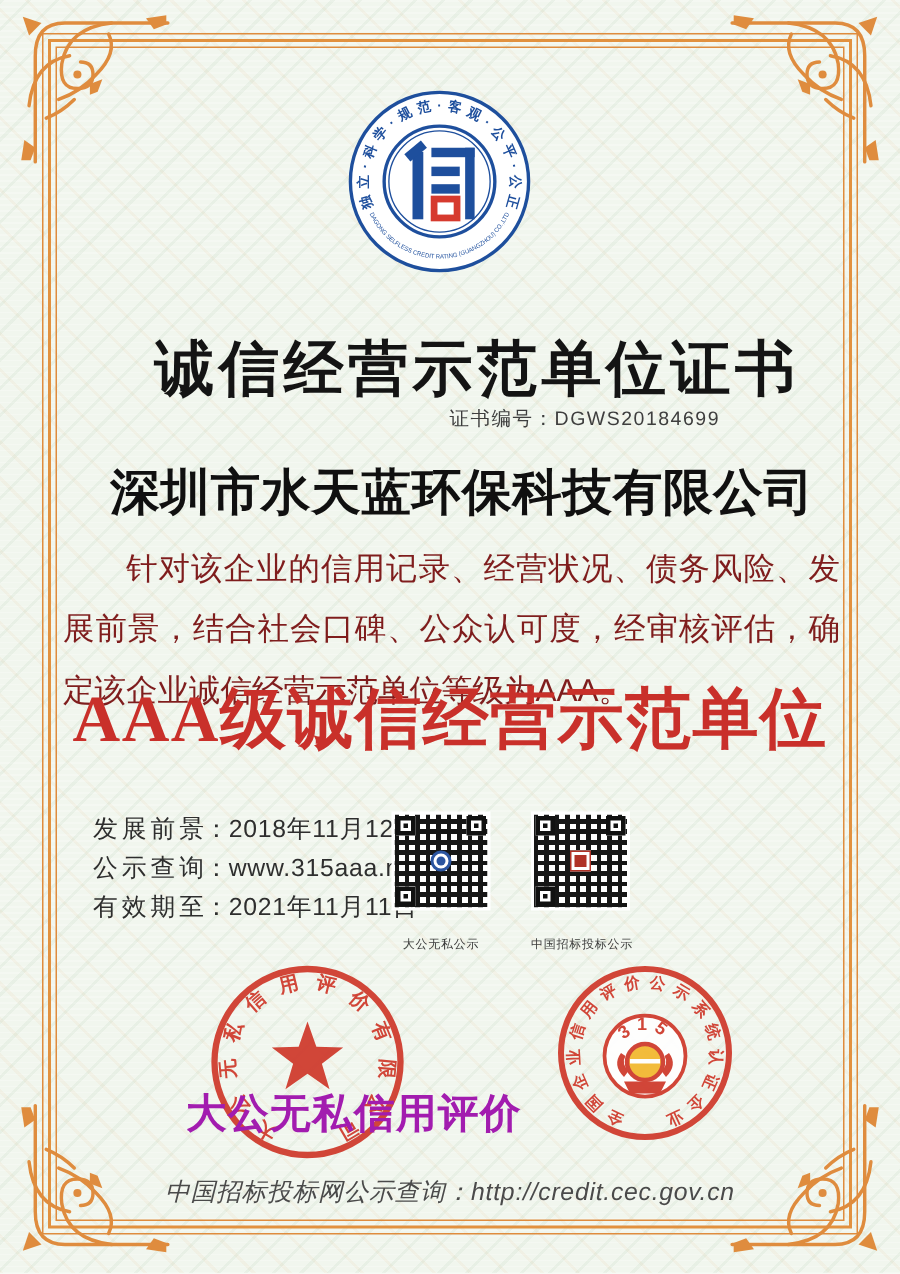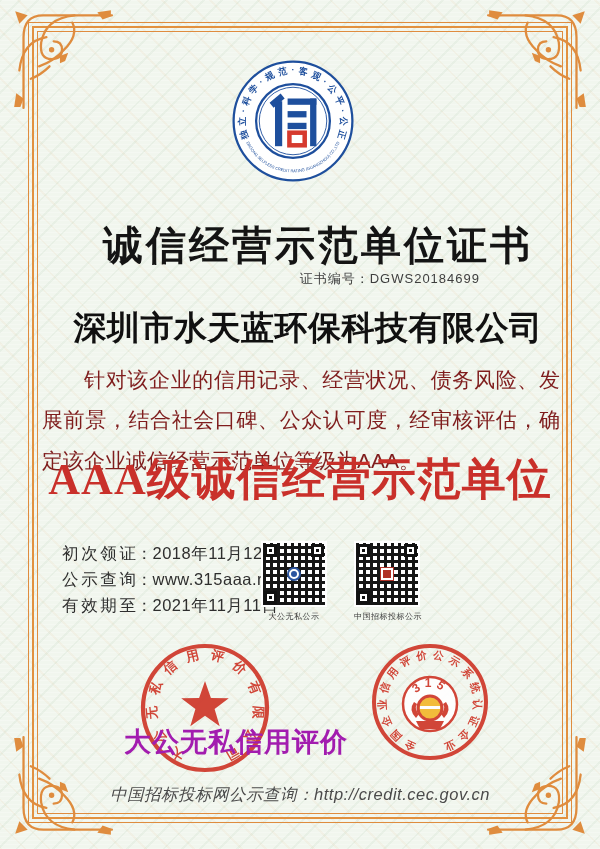--- a/index.html
+++ b/index.html
@@ -52,21 +52,21 @@
       outline:2px solid #fff;}
   .finder{position:absolute;width:13px;height:13px;border:3px solid #111;background:#fff;box-sizing:border-box;}
   .finder::before{content:"";position:absolute;inset:2px;background:#111;}
   .f-tl{top:1px;left:1px;}.f-tr{top:1px;right:1px;}.f-bl{bottom:1px;left:1px;}
   .qrlogo{position:absolute;top:24px;left:24px;width:14px;height:14px;border-radius:50%;
           background:#fff;border:2px solid #2b55a0;box-sizing:border-box;}
   .qrlogo::before{content:"";position:absolute;inset:2px;border-radius:50%;background:#2b55a0;}
   .qrlogo2{position:absolute;top:24px;left:24px;width:14px;height:14px;
            background:#fff;border:1px solid #b03227;box-sizing:border-box;}
   .qrlogo2::before{content:"";position:absolute;inset:2px;background:#b03227;}
-  .qrcap{margin-top:6px;font-size:8px;color:#3c3c3c;letter-spacing:.5px;white-space:nowrap;}
+  .qrcap{margin-top:19px;font-size:8px;color:#3c3c3c;letter-spacing:.5px;white-space:nowrap;}
 
   .stamp-left{position:absolute;left:133px;top:636px;width:144px;height:144px;opacity:.93;}
   .stamp-right{position:absolute;left:364px;top:636px;width:132px;height:132px;opacity:.93;}
   .overlay-red{position:absolute;left:124px;top:724px;font-family:"Liberation Serif",serif;
                font-weight:900;font-size:27px;color:#a21caf;letter-spacing:1px;}
 
   .footer{position:absolute;left:0;right:0;top:784px;text-align:center;
           font-style:italic;font-size:16.5px;color:#4a4a4a;letter-spacing:.5px;}
 </style>
 </head>
@@ -183,21 +183,21 @@
   </div>
 
   <div class="company">深圳市水天蓝环保科技有限公司</div>
 
   <div class="bodytext">针对该企业的信用记录、经营状况、债务风险、发展前景，结合社会口碑、公众认可度，经审核评估，确定该企业诚信经营示范单位等级为AAA。</div>
 
   <div class="award">AAA级诚信经营示范单位</div>
 
   <div class="info">
     <div class="row">
-      <span class="lbl">初次领证</span><span>：</span><span class="val">2018年11月12日</span>
+      <span class="lbl">发展前景</span><span>：</span><span class="val">2018年11月12日</span>
     </div>
     <div class="row">
       <span class="lbl">公示查询</span><span>：</span><span class="val">www.315aaa.net</span>
     </div>
     <div class="row">
       <span class="lbl">有效期至</span><span>：</span><span class="val">2021年11月11日</span>
     </div>
   </div>
 
   <div class="qrwrap qr1">

